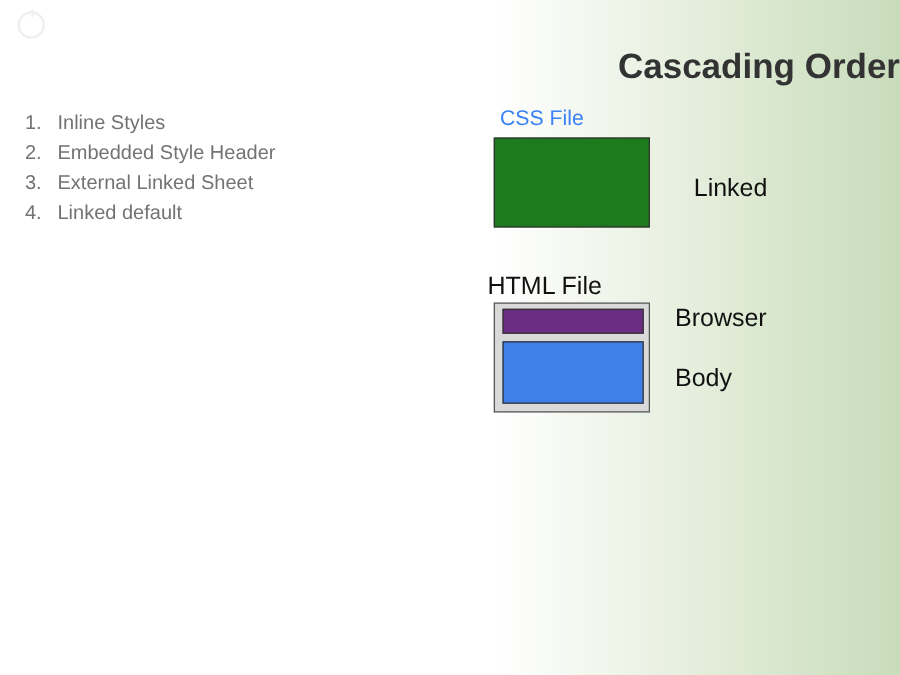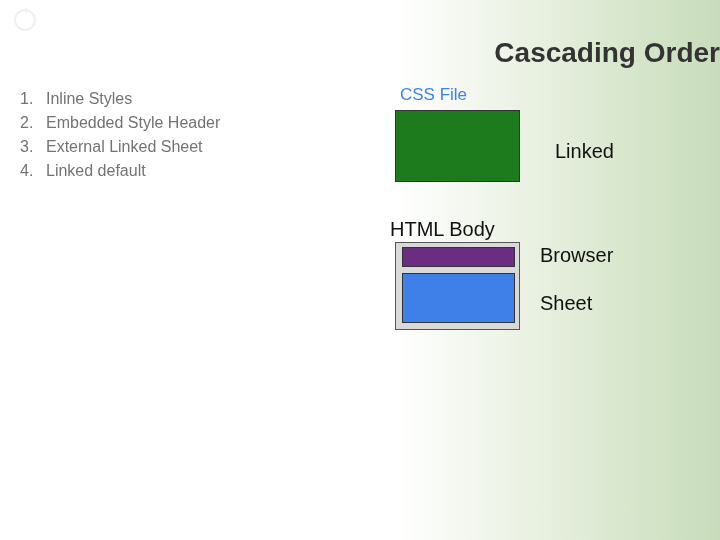--- a/index.html
+++ b/index.html
@@ -133,19 +133,19 @@
   </div>
   <div class="row">
     <span class="num">4.</span><span>Linked default</span>
   </div>
 </div>
 
 <div class="css-label">CSS File</div>
 <div class="css-box"></div>
 <div class="linked-label">Linked</div>
 
-<div class="html-label">HTML Body</div>
+<div class="html-label">HTML File</div>
 <div class="html-box">
   <div class="header-box"></div>
   <div class="body-box"></div>
 </div>
 <div class="header-label">Browser</div>
-<div class="body-label">Sheet</div>
+<div class="body-label">Body</div>
 
 </body></html>

